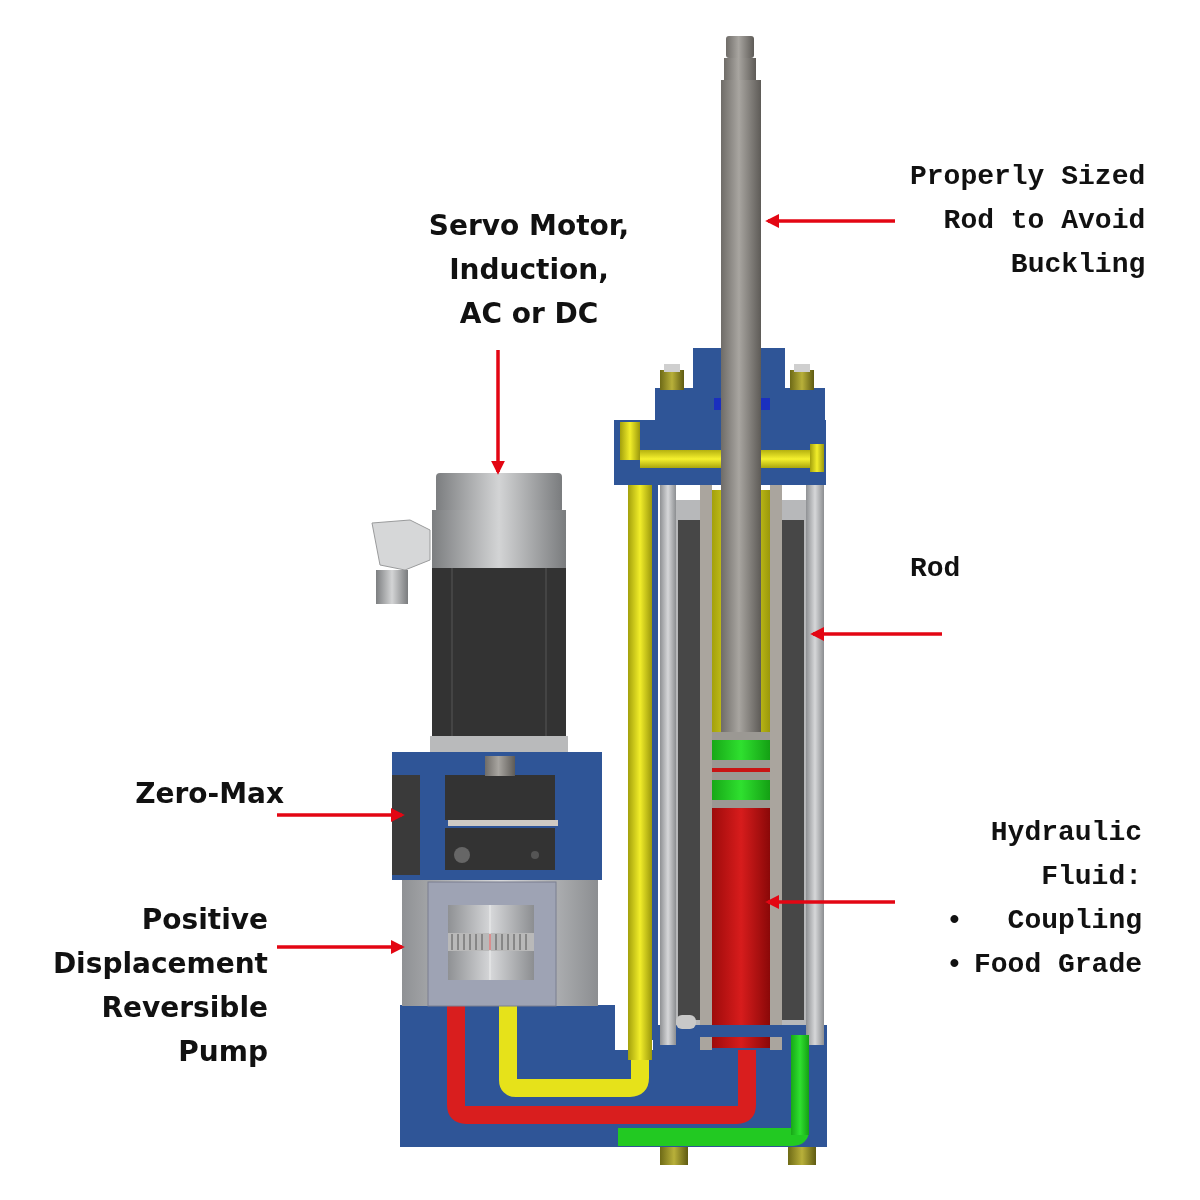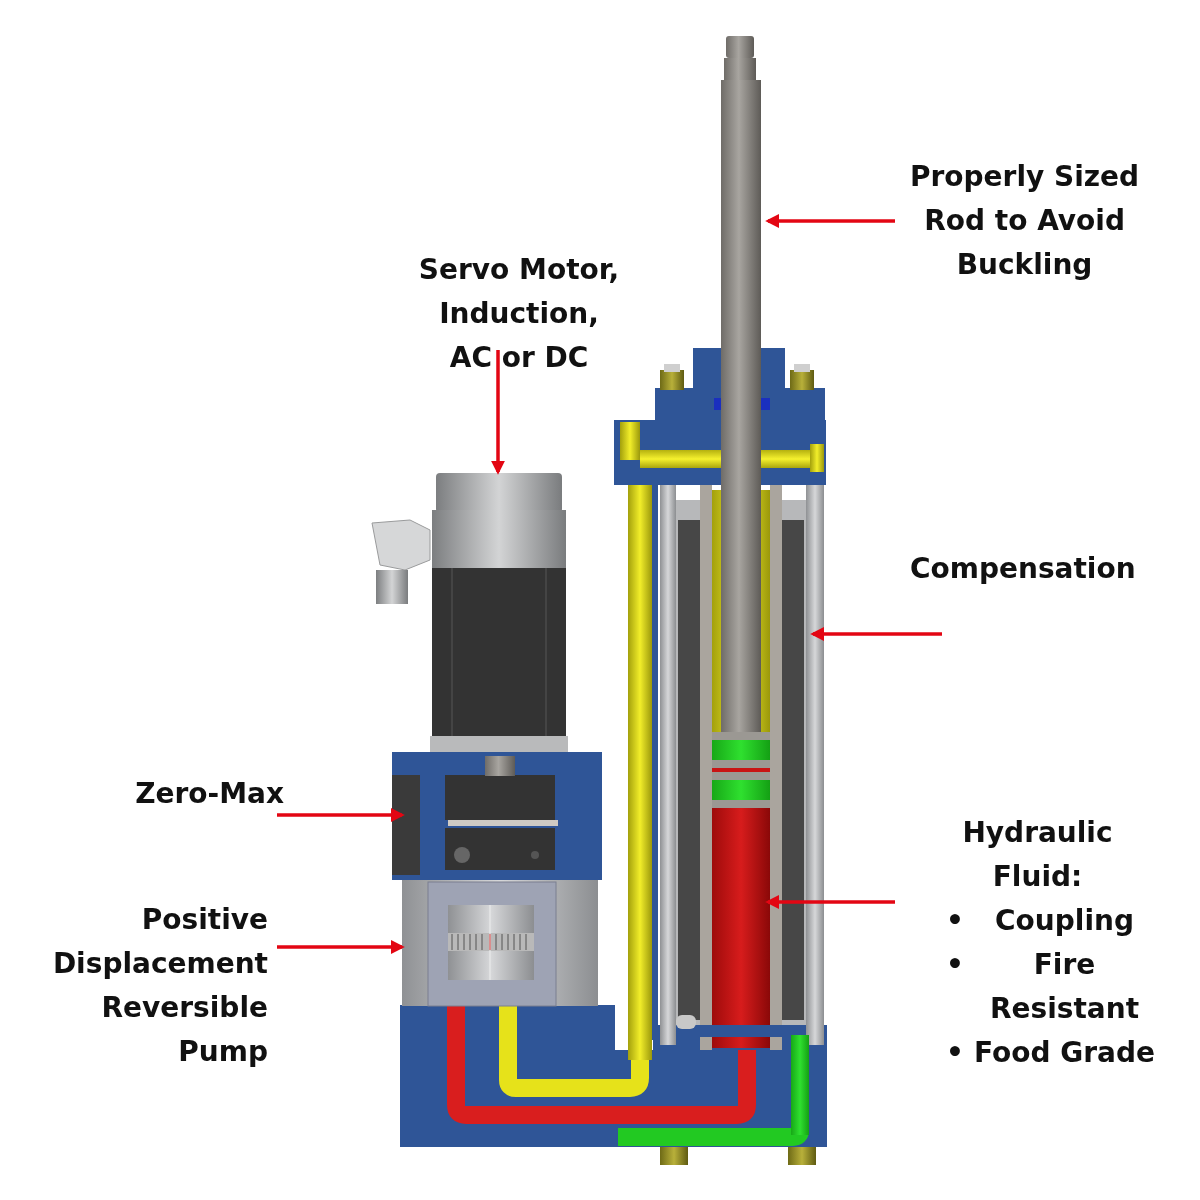--- a/index.html
+++ b/index.html
@@ -4,21 +4,21 @@
 <style>
   html, body { margin: 0; padding: 0; background: #ffffff; }
   body { width: 1200px; height: 1200px; position: relative; overflow: hidden;
          font-family: "DejaVu Sans", sans-serif; }
   #diagram { position: absolute; left: 0; top: 0; width: 1200px; height: 1200px; }
   .label { position: absolute; font-family: "DejaVu Sans", sans-serif; font-weight: bold;
            font-size: 28px; line-height: 44px; color: #111; white-space: nowrap; }
   .label .line { display: block; }
   .center { text-align: center; }
   .right { text-align: right; }
-  .left { text-align: center; }
+  .left { text-align: right; font-family: Liberation Mono, monospace; }
   .bullets { list-style: none; margin: 0; padding: 0; }
   .bullets li { position: relative; padding-left: 40px; }
   .bullets li::before { content: "\2022"; position: absolute; left: 12px; top: 0; }
   .bullets li .line { display: block; }
 </style>
 </head>
 <body>
 
 <svg id="diagram" viewBox="0 0 1200 1200" xmlns="http://www.w3.org/2000/svg">
   <defs>
@@ -205,48 +205,44 @@
   <g>
     <line x1="498" y1="350" x2="498" y2="472" stroke="#e30613" stroke-width="3.5" marker-end="url(#arrowHead)"></line>
     <line x1="895" y1="221" x2="768" y2="221" stroke="#e30613" stroke-width="3.5" marker-end="url(#arrowHead)"></line>
     <line x1="942" y1="634" x2="813" y2="634" stroke="#e30613" stroke-width="3.5" marker-end="url(#arrowHead)"></line>
     <line x1="895" y1="902" x2="768" y2="902" stroke="#e30613" stroke-width="3.5" marker-end="url(#arrowHead)"></line>
     <line x1="277" y1="815" x2="402" y2="815" stroke="#e30613" stroke-width="3.5" marker-end="url(#arrowHead)"></line>
     <line x1="277" y1="947" x2="402" y2="947" stroke="#e30613" stroke-width="3.5" marker-end="url(#arrowHead)"></line>
   </g>
 </svg>
 
-<div class="label center" style="left:399px; top:204px; width:240px;margin-top:44px;">
+<div class="label center" style="left:409px; top:204px; width:240px;">
   <span class="line">Servo Motor,</span>
   <span class="line">Induction,</span>
   <span class="line">AC or DC</span>
 </div>
 
 <div class="label left" style="left:910px; top:155px;">
   <span class="line">Properly Sized</span>
   <span class="line">Rod to Avoid</span>
   <span class="line">Buckling</span>
 </div>
 
 <div class="label left" style="left:910px; top:547px;">
-  <span class="line">Compensation</span>
+  <span class="line">Rod</span>
 </div>
 
 <div class="label left" style="left:896px; top:811px;margin-left:24px;">
   <span class="line">Hydraulic</span>
   <span class="line">Fluid:</span>
   <ul class="bullets" style="margin-left:14px;">
     <li>
       <span class="line">Coupling</span>
     </li>
     <li>
-      <span class="line">Fire</span>
-      <span class="line">Resistant</span>
-    </li>
-    <li>
       <span class="line">Food Grade</span>
     </li>
   </ul>
 </div>
 
 <div class="label right" style="left:56px; top:772px; width:228px;">
   <span class="line">Zero-Max</span>
 </div>
 
 <div class="label right" style="left:20px; top:898px; width:248px;">

